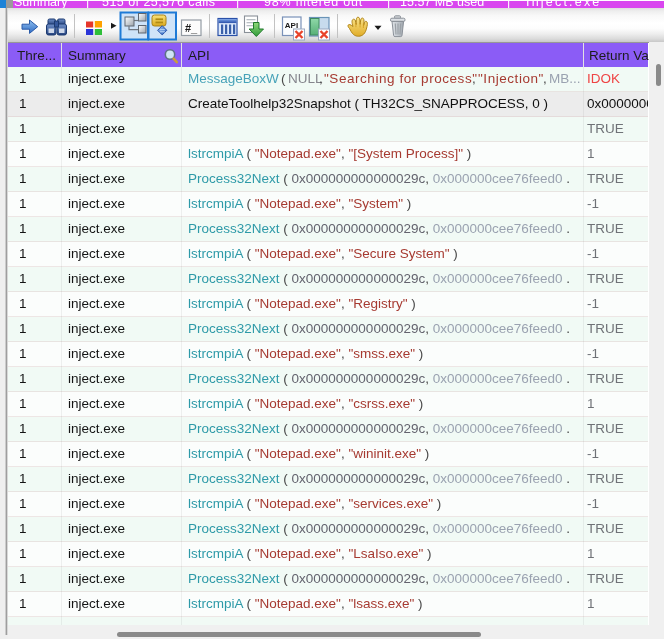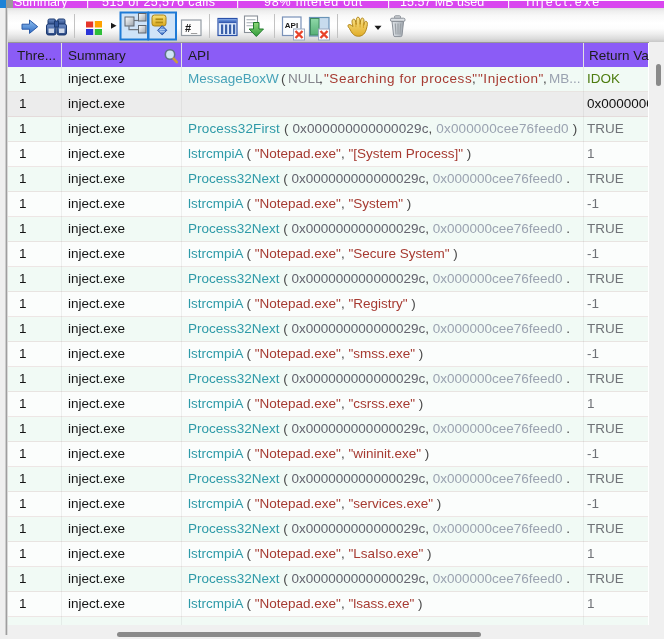--- a/index.html
+++ b/index.html
@@ -186,31 +186,31 @@
     <svg width="24" height="23" viewBox="0 0 24 23" style="position:absolute;left:150px;top:0">
 <circle cx="12" cy="11.5" r="4.7" fill="#cfe4f4" stroke="#5f7288" stroke-width="1.6"></circle>
 <path d="M15.6 15.6 L18.8 19.2" stroke="#c89c3c" stroke-width="2.6" stroke-linecap="round"></path>
 </svg>
   </div>
   <div class="abs" id="data">
 <div class="row" style="top:0px;background:#f1faf5">
         <div class="c0">1</div>
         <div class="c1">inject.exe</div>
         <div class="c2"><span class="ap" style="left:0;color:#46a2b8">MessageBoxW</span><span class="ap" style="left:93px;color:#4a4a4a">(</span><span class="ap" style="left:100px;color:#85858d">NULL</span><span class="ap" style="left:131px;color:#4a4a4a">,</span><span class="ap" style="left:136px;color:#a63a31;letter-spacing:0.55px">"Searching for process"</span><span class="ap" style="left:284px;color:#4a4a4a">,</span><span class="ap" style="left:290px;color:#a63a31;letter-spacing:0.55px">"Injection"</span><span class="ap" style="left:355px;color:#4a4a4a">,</span><span class="ap" style="left:361px;color:#9aa2b0">MB...</span></div>
-        <div class="c3" style="color:#4d7c0f">IDOK</div>
+        <div class="c3" style="color:#ef4444">IDOK</div>
       </div>
 <div class="row" style="top:25px;background:#ececec">
         <div class="c0">1</div>
         <div class="c1">inject.exe</div>
+        <div class="c2"><span style="color:#111">CreateToolhelp32Snapshot ( TH32CS_SNAPPROCESS, 0 )</span></div>
         <div class="c3" style="color:#111">0x000000000000029c</div>
       </div>
 <div class="row" style="top:50px;background:#f1faf5">
         <div class="c0">1</div>
         <div class="c1">inject.exe</div>
-        <div class="c2" style="letter-spacing:0.14px"><span style="color:#2e9aa8">Process32First</span><span style="color:#4a4a4a"> ( </span><span style="color:#63636e">0x000000000000029c</span><span style="color:#4a4a4a">, </span><span style="color:#9aa2b0">0x000000cee76feed0</span><span style="color:#4a4a4a"> )</span></div>
         <div class="c3" style="color:#6f7277">TRUE</div>
       </div>
 <div class="row" style="top:75px;background:#fbfdfc">
         <div class="c0">1</div>
         <div class="c1">inject.exe</div>
         <div class="c2"><span style="color:#2e9aa8">lstrcmpiA</span><span style="color:#4a4a4a"> ( </span><span style="color:#a63a31">"Notepad.exe"</span><span style="color:#4a4a4a">, </span><span style="color:#a63a31">"[System Process]"</span><span style="color:#4a4a4a"> )</span></div>
         <div class="c3" style="color:#6f7277">1</div>
       </div>
 <div class="row" style="top:100px;background:#f1faf5">
         <div class="c0">1</div>

